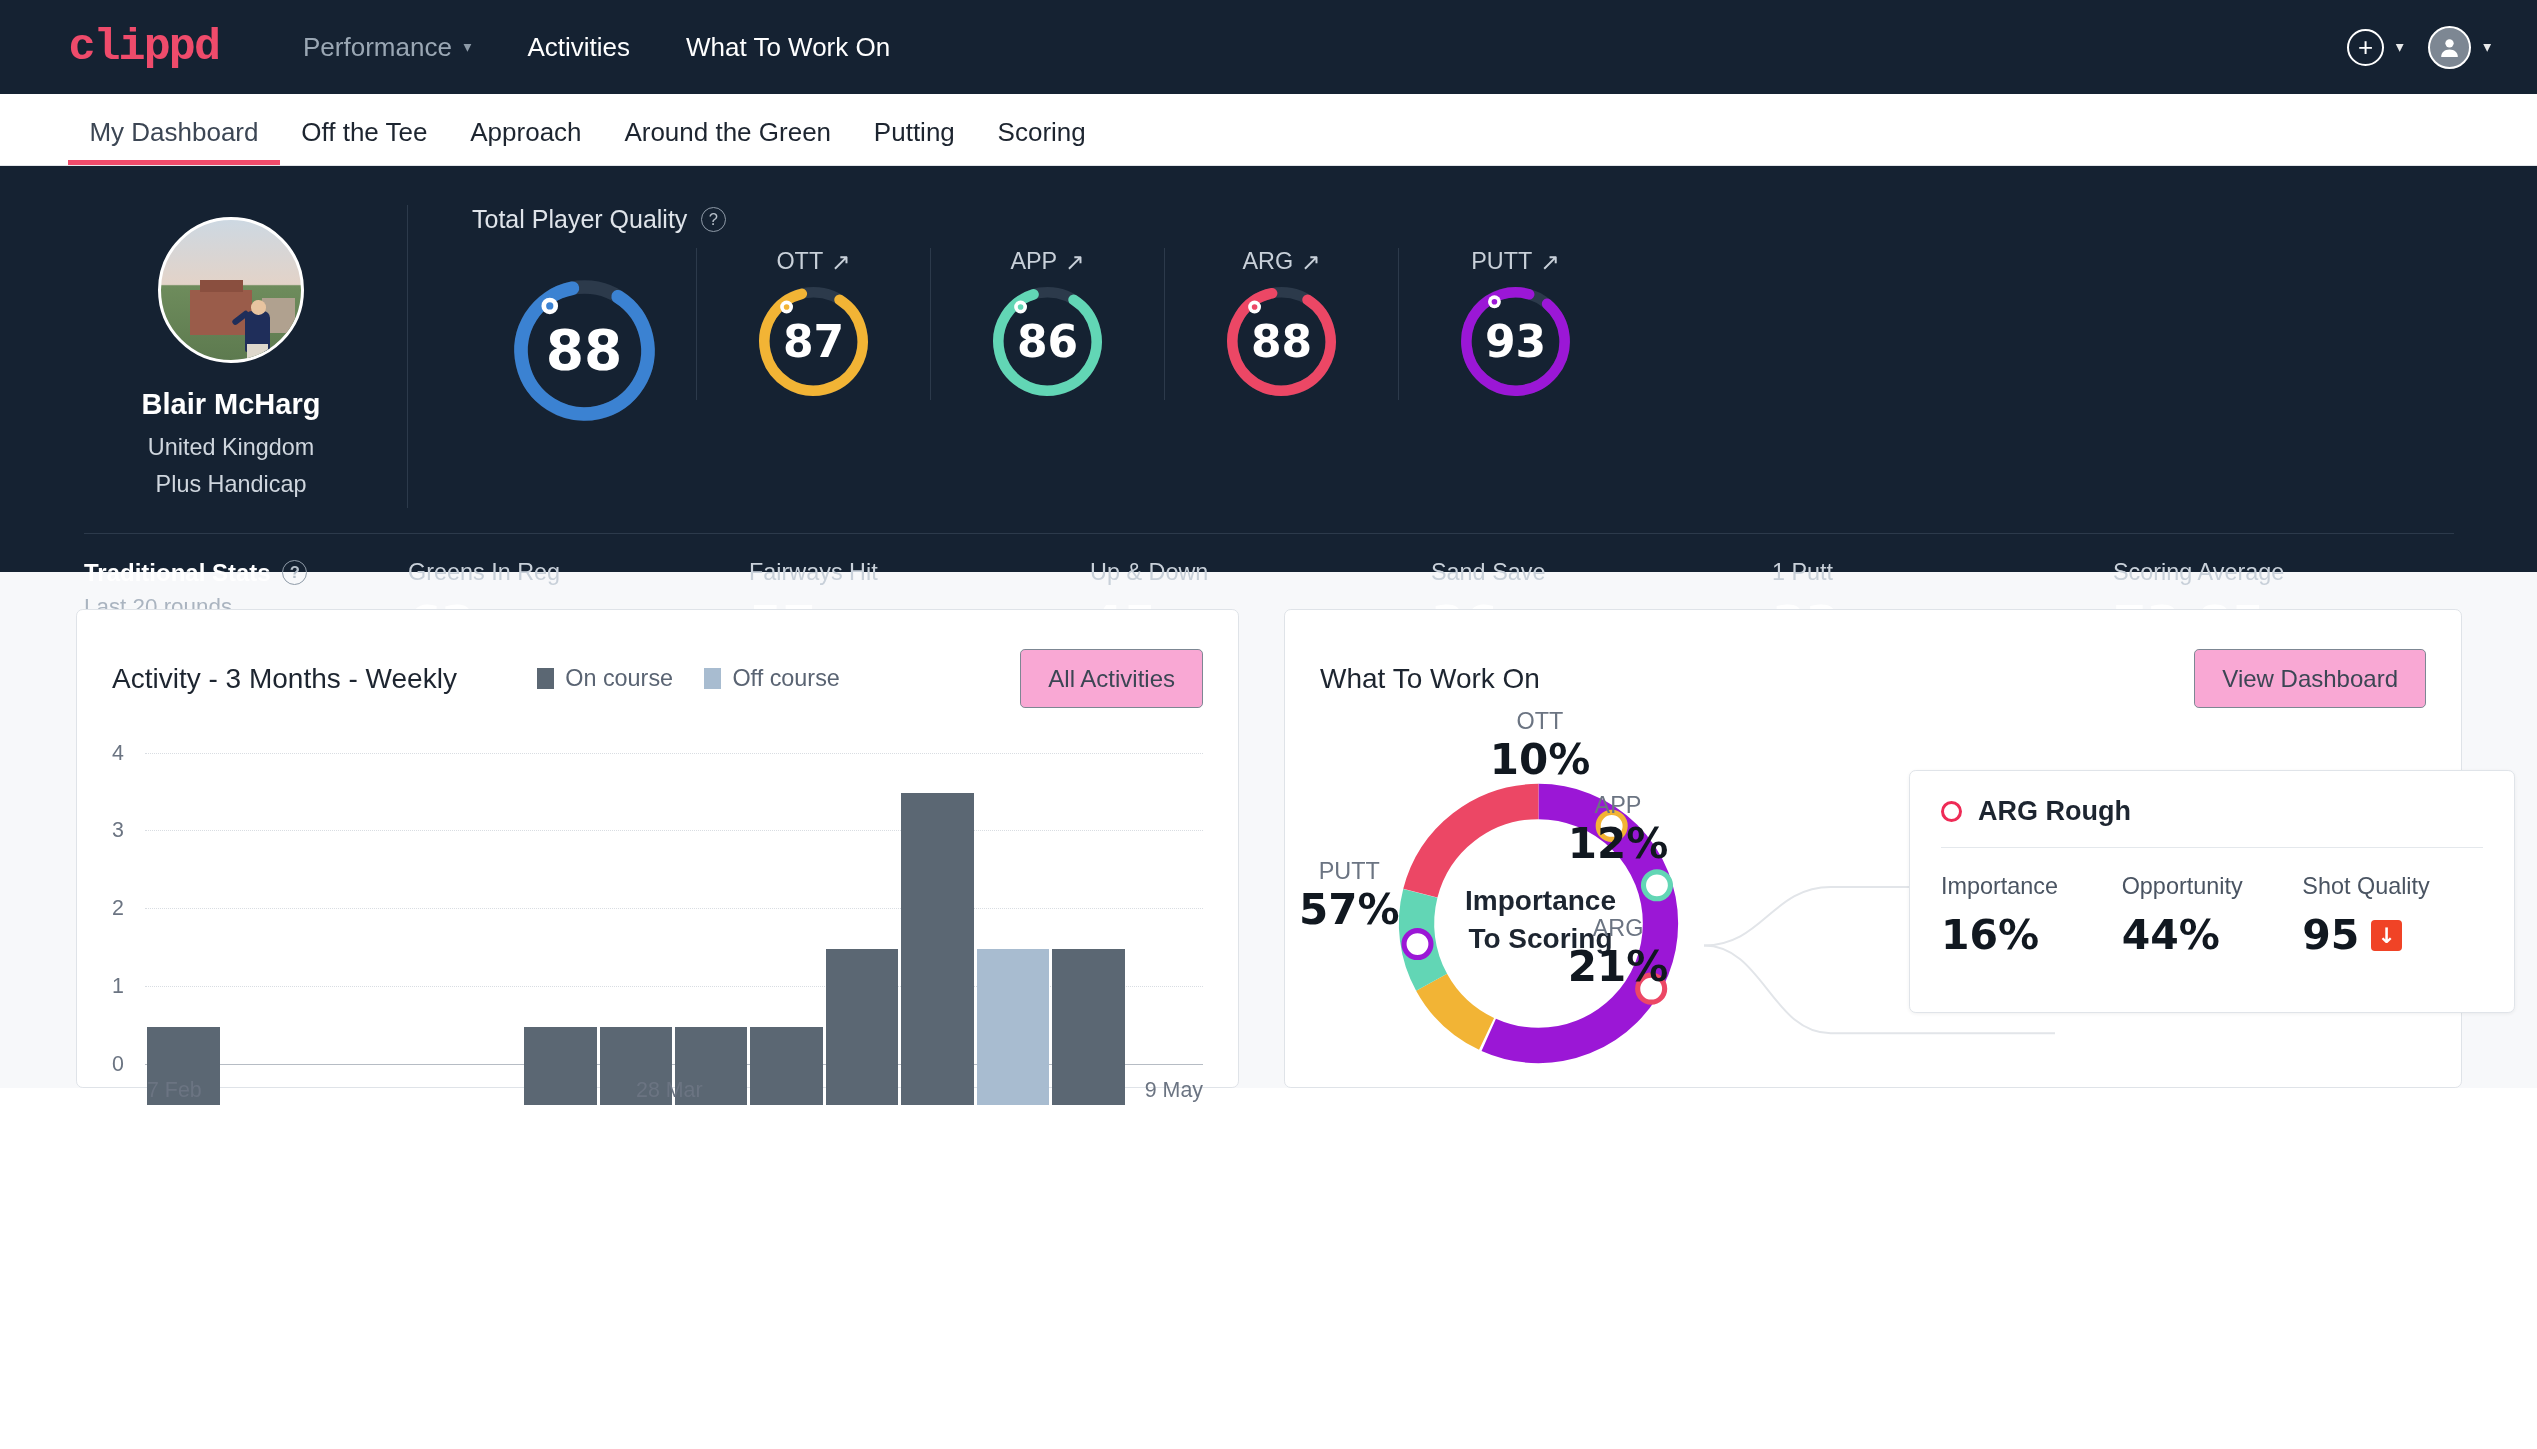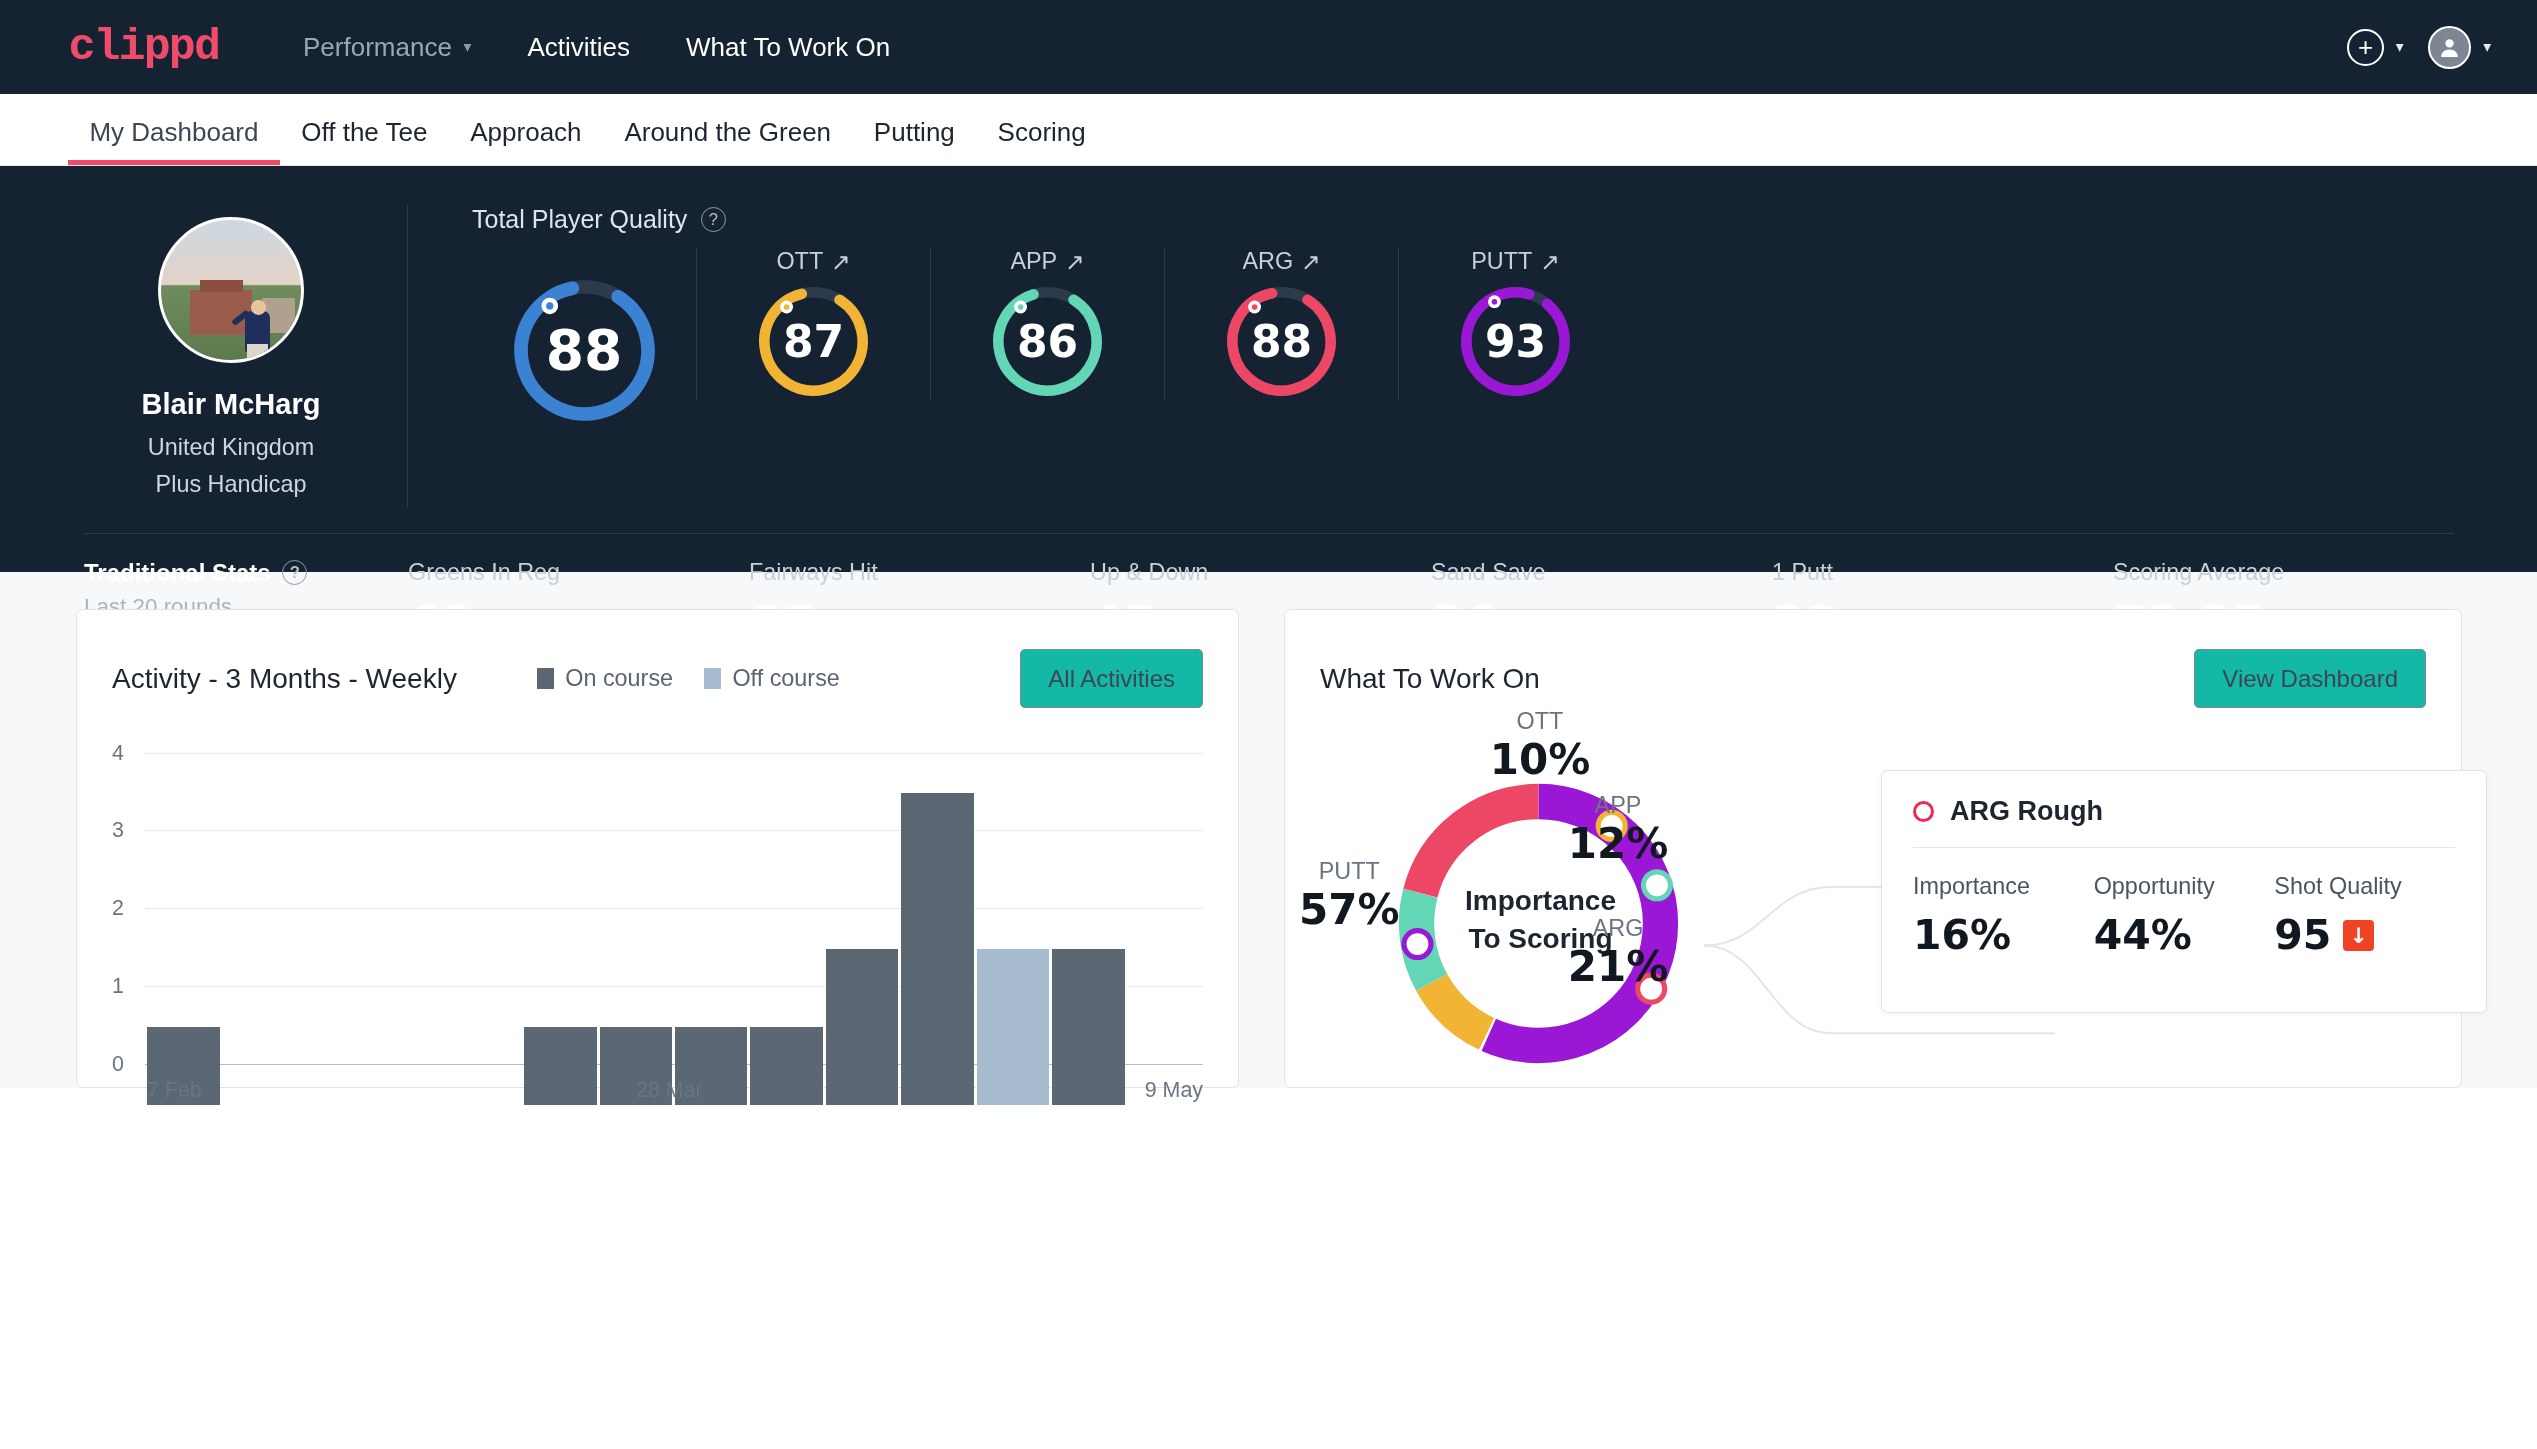--- a/index.html
+++ b/index.html
@@ -120,21 +120,21 @@
   .card-activity { width:1163px; }
   .card-wtwo { flex:1; }
   .card-head { display:flex; align-items:center; padding:39px 35px 0 35px; }
   .card-title { font-size:28px; color:#1d2530; }
   .legend { display:flex; gap:31px; margin-left:80px; }
   .legend-item { display:flex; align-items:center; gap:11.7px; font-size:23.4px; color:#5a6473; }
   .sw { width:16.6px;height:21.4px; }
   .sw.on { background:#5b6773; }
   .sw.off { background:#a8bcd0; }
   .btn {
-    margin-left:auto; border:1px solid #7d8793; background:#14b8a6; border-radius:4.9px;
+    margin-left:auto; border:1px solid #7d8793; background:#f9a8d4; border-radius:4.9px;
     padding:14.6px 27px; font-size:24px; color:#3c4654; cursor:pointer;
     font-family:"Liberation Sans", sans-serif;
   }
 
   .chart-area { position:relative; margin:27px 35px 0 35px; height:370px; }
   .ylab { position:absolute; left:0; font-size:21.4px; color:#6b7482; transform:translateY(-50%); }
   .gridline { position:absolute; left:33px; right:0; border-top:1.9px dotted #d9dde2; }
   .axis { position:absolute; left:33px; right:0; border-top:1.9px solid #b6bcc4; }
   .bars { position:absolute; left:35px; right:0; bottom:0; display:flex; align-items:flex-end; }
   .bar { margin-right:2.9px; }
@@ -453,21 +453,21 @@
       </div>
       <div class="dlab" style="left:265px;top:203px;width:136px;">
         <div class="n">ARG</div>
         <div class="p">21%</div>
       </div>
       <div class="dlab" style="left:5.8px;top:146px;width:117px;">
         <div class="n">PUTT</div>
         <div class="p">57%</div>
       </div>
 
-      <div class="detail" style="left:596px;top:58px;width:606px;height:243px;">
+      <div class="detail" style="left:624px;top:58px;width:606px;height:243px;">
         <div class="detail-head">
           <span class="ring-ic"></span>
           <span class="detail-title">ARG Rough</span>
         </div>
         <div class="detail-rule"></div>
         <div class="detail-cols">
           <div class="dcol">
             <div class="k">Importance</div>
             <div class="v">
               <span>16%</span>

